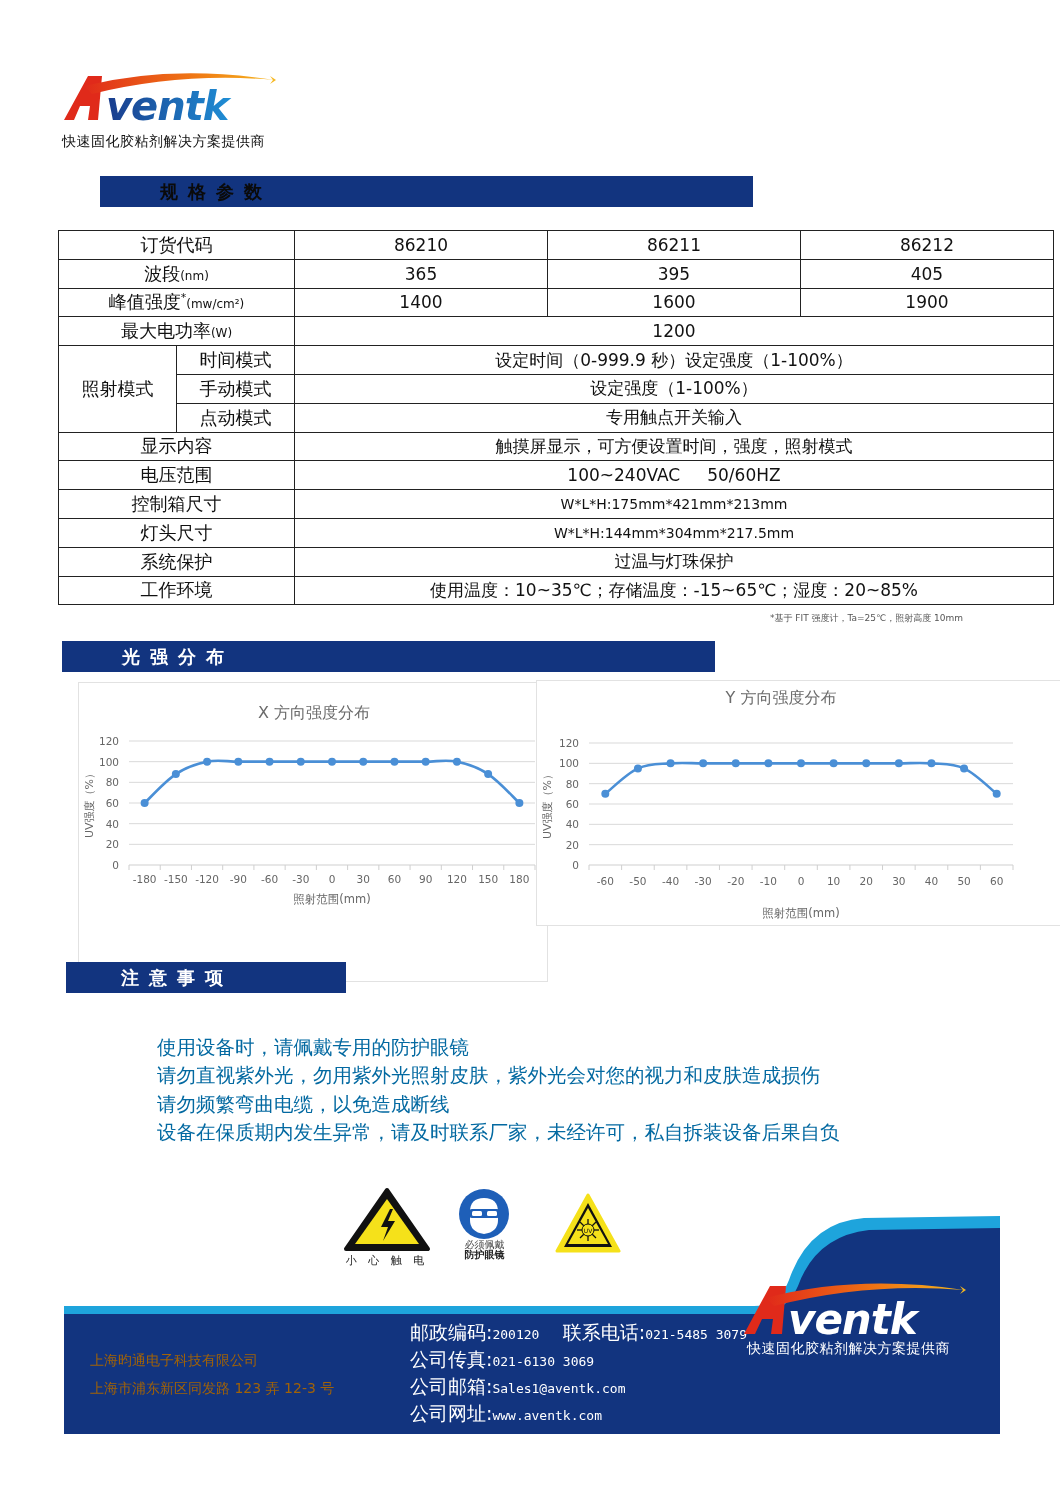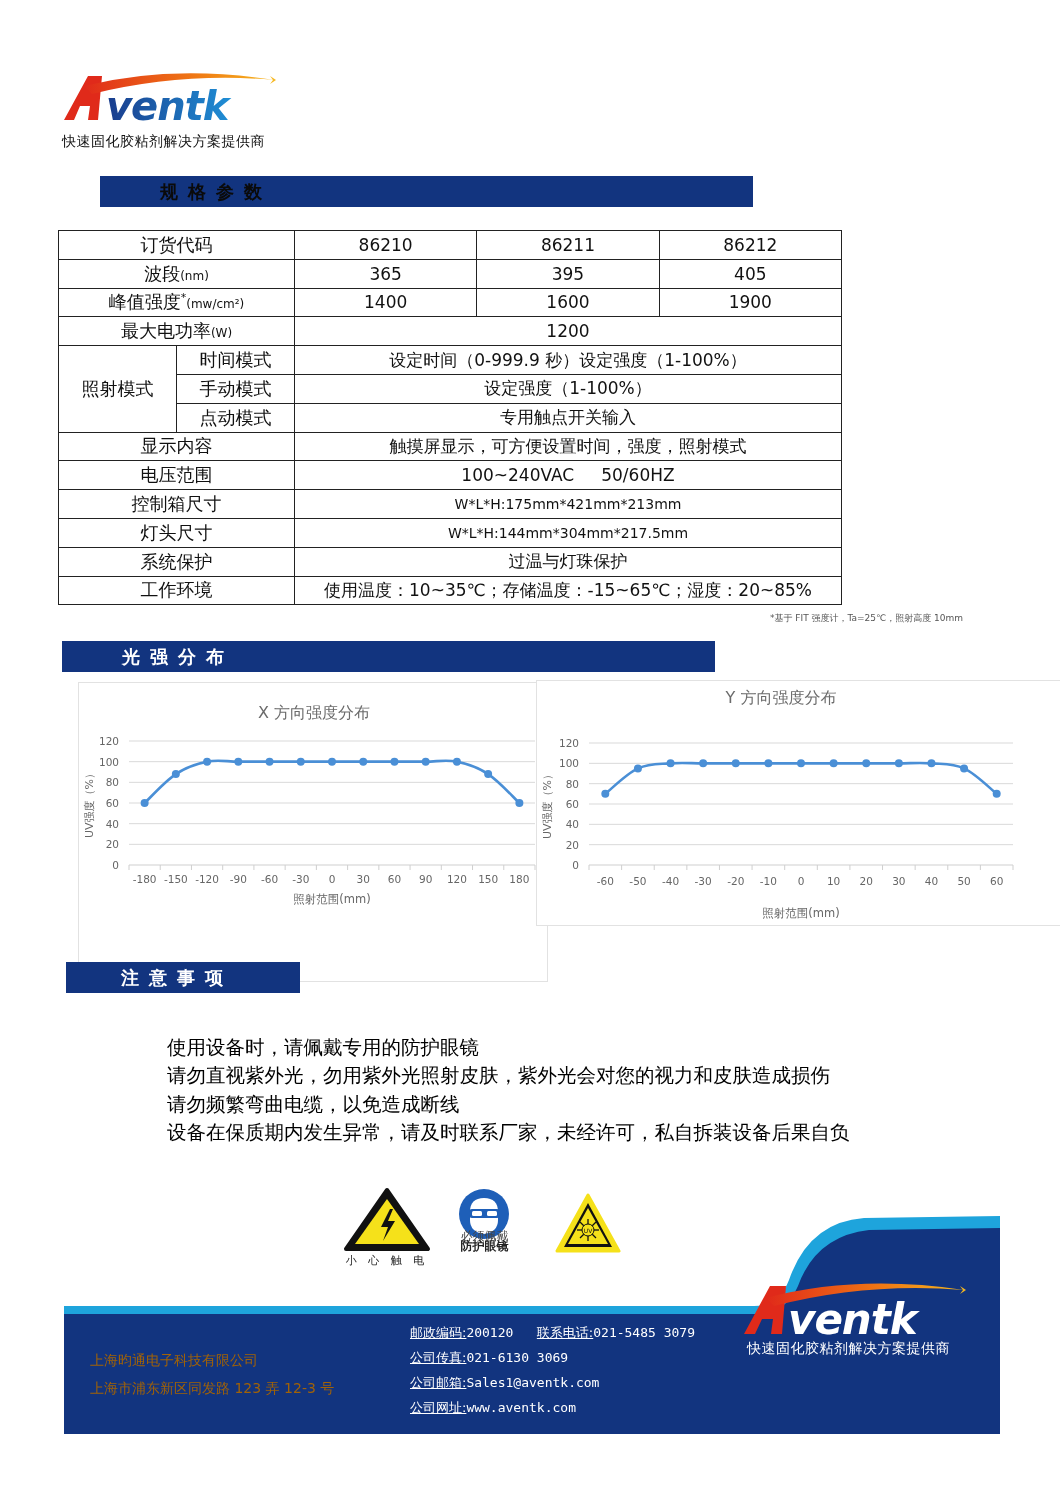--- a/index.html
+++ b/index.html
@@ -9,54 +9,54 @@
     
     .logo { position: absolute; left: 62px; top: 68px; width: 230px; height: 56px; }
     .logo svg { display: block; }
     .tagline-top { position: absolute; left: 62px; top: 133px; font-size: 14px; color: #111; letter-spacing: 0.5px; }
 
     
     .section-bar { position: absolute; background: #12347f; height: 31px; color: #fff; font-weight: bold; font-size: 18px; letter-spacing: 10px; line-height: 31px; }
     .section-bar.dark-text { color: #0a0a0a; margin-left: 37px; }
     .bar-spec { left: 63px; top: 176px; width: 653px; padding-left: 60px; }
     .bar-light { left: 62px; top: 641px; width: 653px; padding-left: 60px; }
-    .bar-notes { left: 66px; top: 962px; width: 234px; padding-left: 55px; }
-
-    
-    table.spec { position: absolute; left: 58px; top: 230px; width: 784px; border-collapse: collapse; font-size: 17px; }
+    .bar-notes { left: 66px; top: 962px; width: 280px; padding-left: 55px; }
+
+    
+    table.spec { position: absolute; left: 58px; top: 230px; width: 996px; border-collapse: collapse; font-size: 17px; }
     table.spec td { border: 1px solid #222; height: 28.8px; text-align: center; vertical-align: middle; padding: 0 4px; white-space: nowrap; }
     table.spec td.label { width: 236px; font-size: 18px; }
     table.spec td.group { width: 118px; font-size: 18px; }
     table.spec td.sub { width: 118px; font-size: 18px; }
     table.spec .unit { font-size: 12px; }
     table.spec sup { font-size: 11px; }
     .footnote { position: absolute; left: 770px; top: 612px; font-size: 9px; color: #555; }
 
     
     .chart-box { position: absolute; border: 1px solid #e2e2e2; background: #fff; }
     .chart-x { left: 78px; top: 682px; width: 470px; height: 300px; }
     .chart-y { left: 536px; top: 680px; width: 580px; height: 246px; }
     .chart-box svg { display: block; }
 
     
-    .notes { position: absolute; left: 167px; top: 1034px; font-size: 19.5px; line-height: 28.4px; color: #000000; }
+    .notes { position: absolute; left: 157px; top: 1034px; font-size: 19.5px; line-height: 28.4px; color: #0369a1; }
 
     
     .sign { position: absolute; }
     .sign-shock { left: 343px; top: 1187px; width: 88px; height: 84px; }
     .sign-goggles { left: 452px; top: 1188px; width: 65px; height: 82px; }
     .sign-uv { left: 555px; top: 1193px; width: 66px; height: 66px; }
     .sign-caption { position: absolute; font-size: 10px; color: #222; text-align: center; width: 100%; }
 
     
     .footer { position: absolute; left: 64px; top: 1210px; width: 936px; height: 224px; }
     .footer svg { position: absolute; left: 0; top: 0; }
     .ft-company { position: absolute; left: 90px; top: 1346px; color: #a16207; font-size: 14px; line-height: 28px; }
     .ft-contact { position: absolute; left: 410px; top: 1320px; color: #fff; font-size: 13px; line-height: 25px; font-family: "DejaVu Sans Mono", "Liberation Mono", monospace; }
-    .ft-contact div span.k { font-family: "DejaVu Sans", sans-serif; font-size: 13px; text-decoration: underline; }
+    .ft-contact div span.k { font-family: "DejaVu Sans", sans-serif; font-size: 19px; }
     .ft-logo { position: absolute; left: 742px; top: 1278px; width: 240px; height: 60px; }
     .ft-tagline { position: absolute; left: 747px; top: 1340px; color: #fff; font-size: 14px; letter-spacing: 0.5px; }
   </style>
 </head>
 <body>
 
 <div class="logo">
   <svg width="230" height="56" viewBox="0 0 230 56">
     <defs>
       <linearGradient id="swoosh1" x1="0" x2="1" y1="0" y2="0">
@@ -290,21 +290,21 @@
 </div>
 
 <div class="sign sign-goggles">
   <svg width="65" height="52" viewBox="0 0 65 52">
     <circle cx="32" cy="26" r="25" fill="#1e5fb8"></circle>
     <path d="M18 24 Q18 10 32 10 Q46 10 46 24 L46 32 Q46 44 32 46 Q18 44 18 32 Z" fill="#fff"></path>
     <rect x="17" y="21" width="31" height="9" rx="3" fill="#1e5fb8"></rect>
     <rect x="20" y="23" width="10" height="5" rx="1.5" fill="#fff"></rect>
     <rect x="35" y="23" width="10" height="5" rx="1.5" fill="#fff"></rect>
   </svg>
-  <div class="sign-caption" style="top:43px; font-size:12px; line-height:10px;">
+  <div class="sign-caption" style="top:52px; font-size:10px; line-height:10px;">
     <div style="color:#444;">必须佩戴</div>
     <div style="font-weight:bold;">防护眼镜</div>
   </div>
 </div>
 
 <div class="sign sign-uv">
   <svg width="66" height="62" viewBox="0 0 66 62">
     <polygon points="33,2 64,58 2,58" fill="#f5e11a" stroke="#f5e11a" stroke-width="3" stroke-linejoin="round"></polygon>
     <polygon points="33,10 57,54 9,54" fill="#111"></polygon>
     <polygon points="33,15 53,51 13,51" fill="#f5e11a"></polygon>

